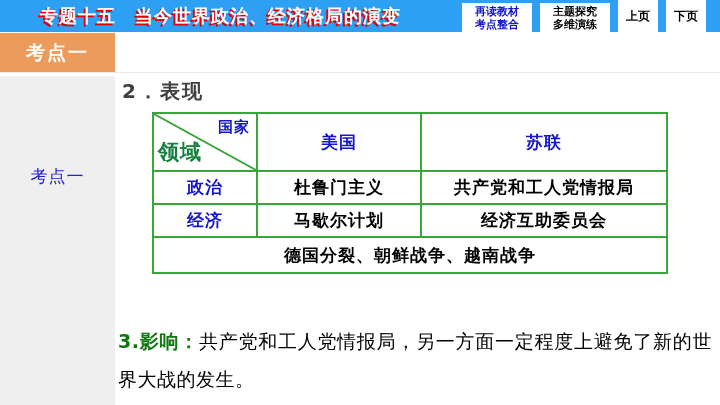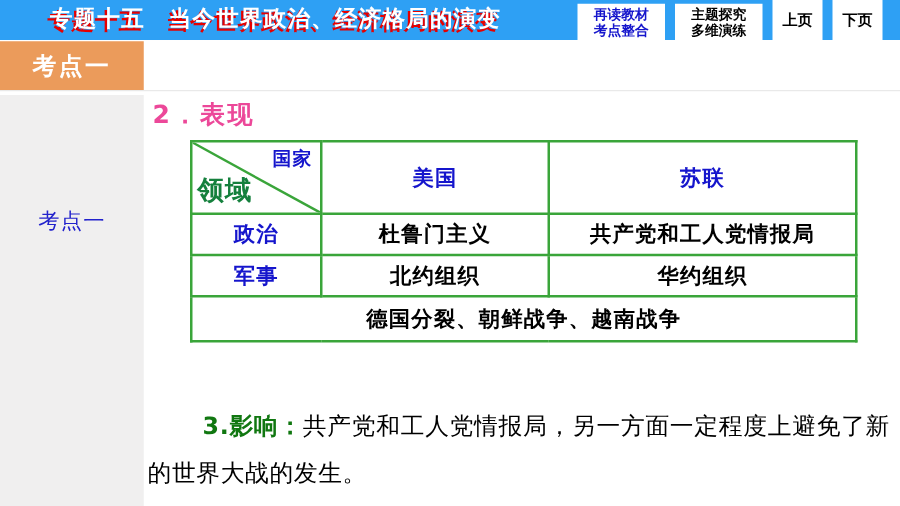--- a/index.html
+++ b/index.html
@@ -61,36 +61,36 @@
     font-size:17px; letter-spacing:1px; cursor:pointer;
     color:#000000;
   }
   .side-item.active { color:#2222cc; }
   .side-item.one { top:89px; }
   .side-item.two { top:168px; }
 
   
   .section2 {
     position:absolute; left:122px; top:78px;
-    color:#ec4899; font-size:20px; font-weight:bold; letter-spacing:2px;
+    color:#404040; font-size:20px; font-weight:bold; letter-spacing:2px;
   }
 
   table.cw {
     position:absolute; left:152px; top:112px;
     border-collapse:collapse; table-layout:fixed;
     width:514px;
   }
   table.cw td {
     border:2px solid #3aa53a;
     text-align:center; vertical-align:middle;
     font-size:17px; font-weight:bold; color:#000000;
     letter-spacing:1px;
   }
   td.c1 { width:104px; }
-  td.c2 { width:182px; }
+  td.c2 { width:164px; }
   td.c3 { width:246px; }
   tr.hdr td { height:58px; color:#1515cc; }
   tr.body td { height:33px;border-radius:14px; }
   tr.body td.rowlab { color:#1515cc; }
   tr.foot td { height:36px;text-align:center; }
 
   td.corner { position:relative; padding:0; }
   td.corner svg { position:absolute; left:0; top:0; width:100%; height:100%; }
   .corner-top {
     position:absolute; right:6px; top:4px;
@@ -99,21 +99,21 @@
   .corner-bottom {
     position:absolute; left:4px; bottom:4px;
     font-size:21px; font-weight:bold; color:#15803d; letter-spacing:1px;
   }
 
   .para {
     position:absolute; left:118px; top:322px; width:594px;
     font-size:19px; line-height:38px; color:#000000;
     letter-spacing:0.5px; text-align:justify;
   }
-  .para .lead { color:#107710; font-weight:bold;margin-left:44px; }
+  .para .lead { color:#107710; font-weight:bold; }
 </style>
 </head>
 <body>
 
 <div class="topbar">
   <div class="topbar-title">专题十五　当今世界政治、经济格局的演变</div>
   <div class="topbar-buttons">
     <button class="tb-btn two-line active">
       <span>再读教材</span>
       <span>考点整合</span>
@@ -147,23 +147,23 @@
     </td>
     <td class="c2">美国</td>
     <td class="c3">苏联</td>
   </tr>
   <tr class="body">
     <td class="c1 rowlab">政治</td>
     <td class="c2">杜鲁门主义</td>
     <td class="c3">共产党和工人党情报局</td>
   </tr>
   <tr class="body">
-    <td class="c1 rowlab">军事</td>
-    <td class="c2">北约组织</td>
-    <td class="c3">华约组织</td>
+    <td class="c1 rowlab">经济</td>
+    <td class="c2">马歇尔计划</td>
+    <td class="c3">经济互助委员会</td>
   </tr>
   <tr class="foot">
     <td colspan="3">德国分裂、朝鲜战争、越南战争</td>
   </tr>
 </tbody>
   </table>
 
 <div class="para">
   <span class="lead">3.影响：</span><span>共产党和工人党情报局，另一方面一定程度上避免了新的世界大战的发生。</span>
 </div>

